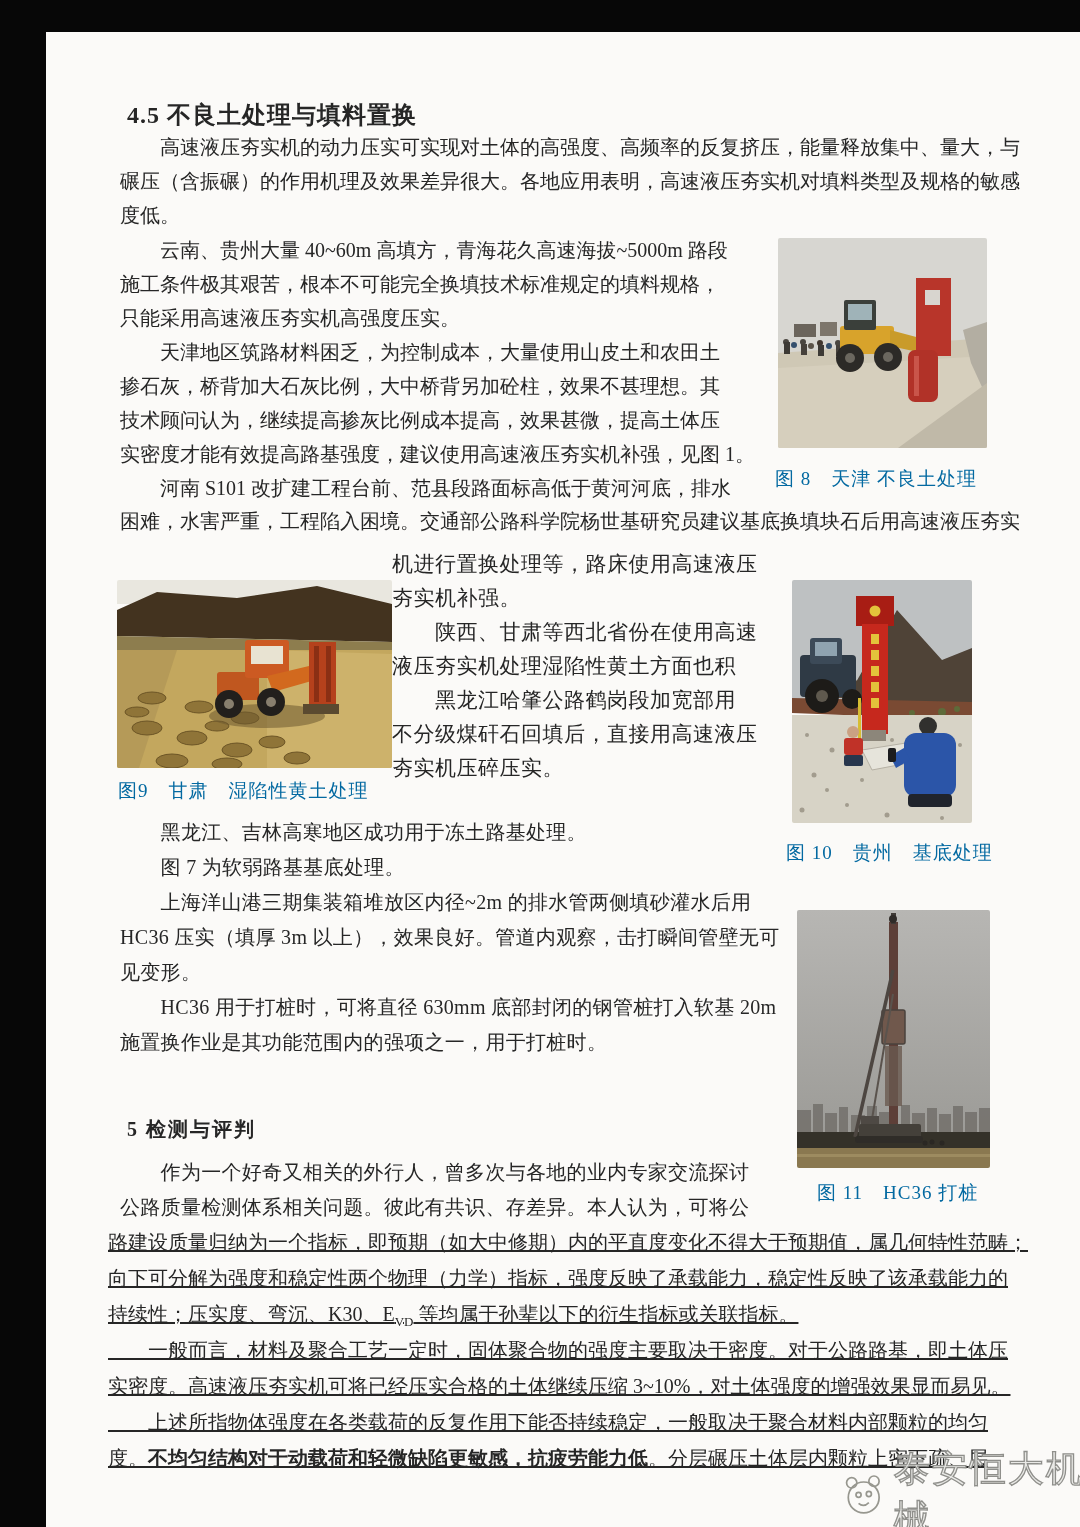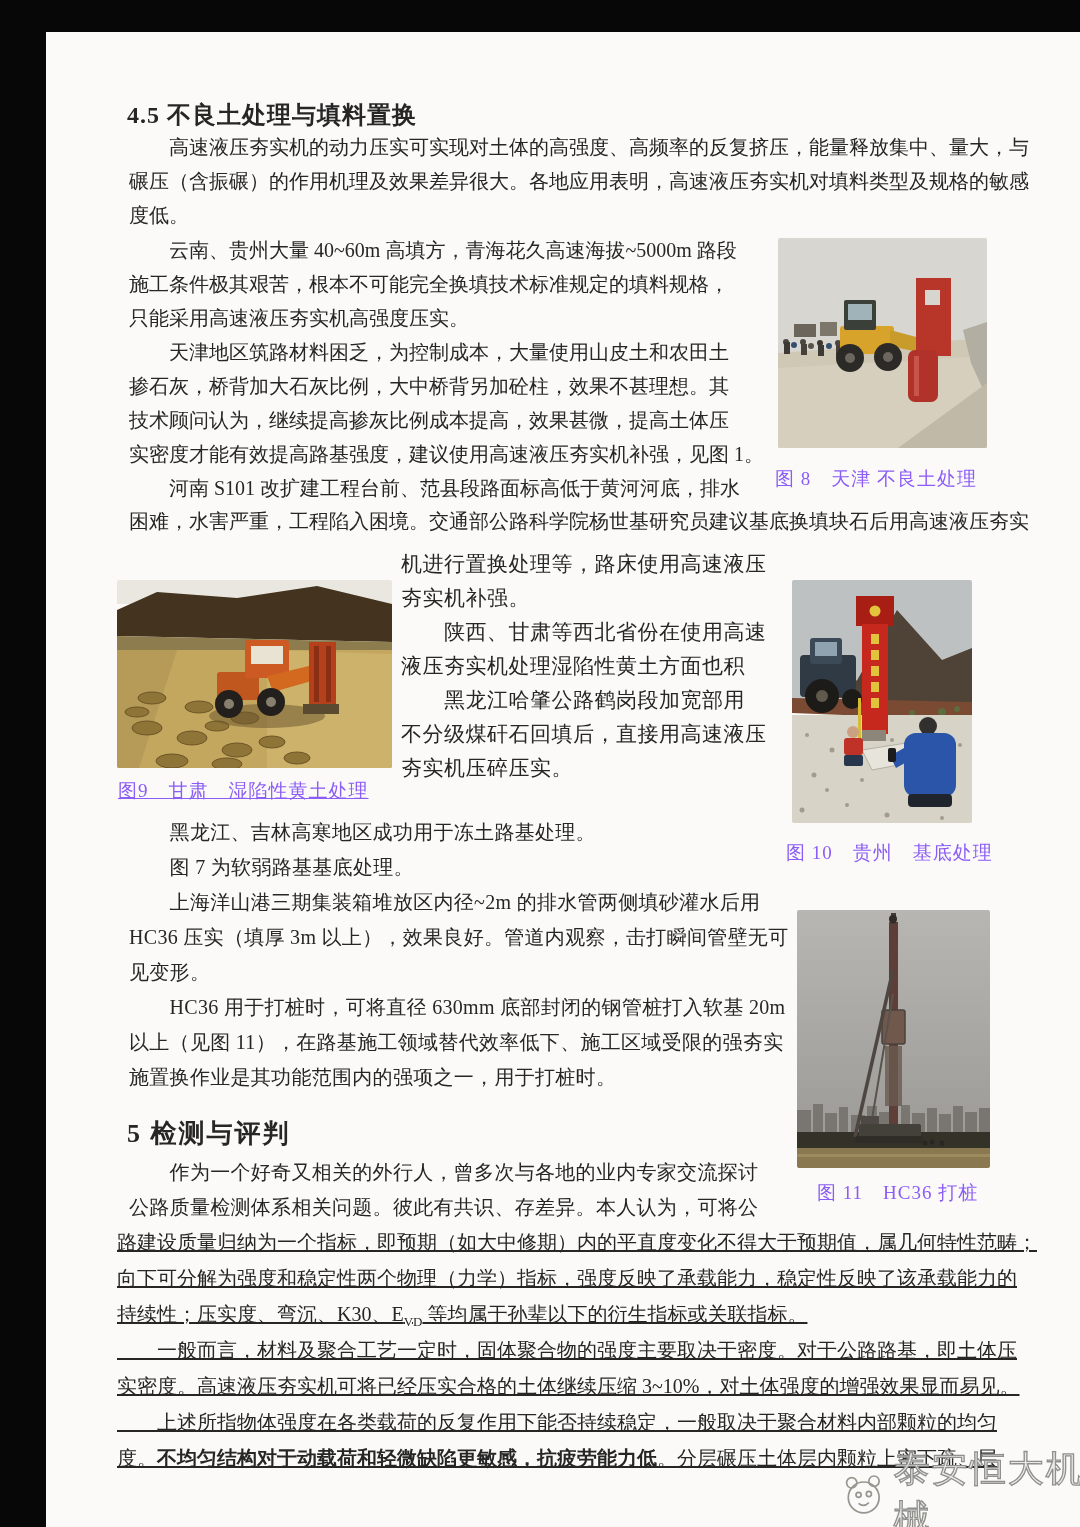--- a/index.html
+++ b/index.html
@@ -2,23 +2,23 @@
 <html><head>
 <meta charset="utf-8">
 <style>
   html,body{margin:0;padding:0;background:#e9e9e9;}
   .page{position:relative;width:1080px;height:1527px;background:#fbfaf8;overflow:hidden;
         font-family:"Liberation Serif","DejaVu Serif",serif;color:#262626;padding-left:9px;}
   .topbar{position:absolute;left:0;top:0;width:1080px;height:32px;background:#070707;}
   .leftbar{position:absolute;left:0;top:0;width:46px;height:1527px;background:#070707;}
 
   .t45{position:absolute;left:127px;top:99px;margin:0;font-size:24px;font-weight:bold;letter-spacing:1px;}
-  .t5{position:absolute;left:127px;top:1116px;margin:0;font-size:26px;font-weight:bold;letter-spacing:2px;}
-
-  .blk{position:absolute;font-size:20px;margin-left:9px;}
+  .t5{position:absolute;left:127px;top:1116px;margin:0;font-size:20px;font-weight:bold;letter-spacing:2px;}
+
+  .blk{position:absolute;font-size:20px;}
   .blk .line{white-space:pre;}
   .lh34 .line{height:34px;line-height:34px;}
   .lh35 .line{height:35px;line-height:35px;}
   .lh36 .line{height:36px;line-height:36px;}
   .b1{left:120px;top:130px;width:910px;}
   .b2{left:120px;top:233px;width:660px;}
   .b3{left:120px;top:504px;width:910px;}
   .b4{left:392px;top:547px;width:380px;font-size:21px;letter-spacing:0.5px;}
   .b5{left:120px;top:815px;width:660px;letter-spacing:0.3px;}
   .b7{left:120px;top:1155px;width:660px;letter-spacing:0.3px;}
@@ -26,23 +26,23 @@
   .bold{font-weight:bold;}
   .sub{font-size:13px;vertical-align:sub;}
 
   .fig{position:absolute;overflow:hidden;border-radius:2px;}
   .fig svg{display:block;}
   .f8{left:778px;top:238px;width:209px;height:210px;}
   .f9{left:117px;top:580px;width:275px;height:188px;}
   .f10{left:792px;top:580px;width:180px;height:243px;}
   .f11{left:797px;top:910px;width:193px;height:258px;}
 
-  .cap{position:absolute;font-size:19px;letter-spacing:1px;color:#8b5cf6;white-space:pre;}
+  .cap{position:absolute;font-size:19px;letter-spacing:1px;color:#0369a1;white-space:pre;}
   .cap8{left:775px;top:466px;}
-  .cap9{left:118px;top:778px;text-decoration:underline;}
+  .cap9{left:118px;top:778px;}
   .cap10{left:786px;top:840px;}
   .cap11{left:817px;top:1180px;text-align:center;}
 
   .wm{position:absolute;left:838px;top:1445px;display:flex;align-items:center;gap:6px;}
   .wm-text{font-size:36px;letter-spacing:2px;color:#e9e9e6;
            -webkit-text-stroke:1.3px #8f8f8b;font-family:"Liberation Serif","DejaVu Serif",serif;}
 </style>
 </head>
 <body>
 
@@ -79,21 +79,20 @@
       <div class="line">不分级煤矸石回填后，直接用高速液压</div>
       <div class="line">夯实机压碎压实。</div>
     </div>
   <div class="blk b5 lh35">
       <div class="line">　　黑龙江、吉林高寒地区成功用于冻土路基处理。</div>
       <div class="line">　　图 7 为软弱路基基底处理。</div>
       <div class="line">　　上海洋山港三期集装箱堆放区内径~2m 的排水管两侧填砂灌水后用</div>
       <div class="line">HC36 压实（填厚 3m 以上），效果良好。管道内观察，击打瞬间管壁无可</div>
       <div class="line">见变形。</div>
       <div class="line">　　HC36 用于打桩时，可将直径 630mm 底部封闭的钢管桩打入软基 20m</div>
-      <div class="line">以上（见图 11），在路基施工领域替代效率低下、施工区域受限的强夯实</div>
       <div class="line">施置换作业是其功能范围内的强项之一，用于打桩时。</div>
     </div>
 
   <h2 class="t5">5 检测与评判</h2>
   <div class="blk b7 lh35">
       <div class="line">　　作为一个好奇又相关的外行人，曾多次与各地的业内专家交流探讨</div>
       <div class="line">公路质量检测体系相关问题。彼此有共识、存差异。本人认为，可将公</div>
     </div>
   <div class="blk b8 lh36">
       <div class="line">路建设质量归纳为一个指标，即预期（如大中修期）内的平直度变化不得大于预期值，属几何特性范畴；</div>

